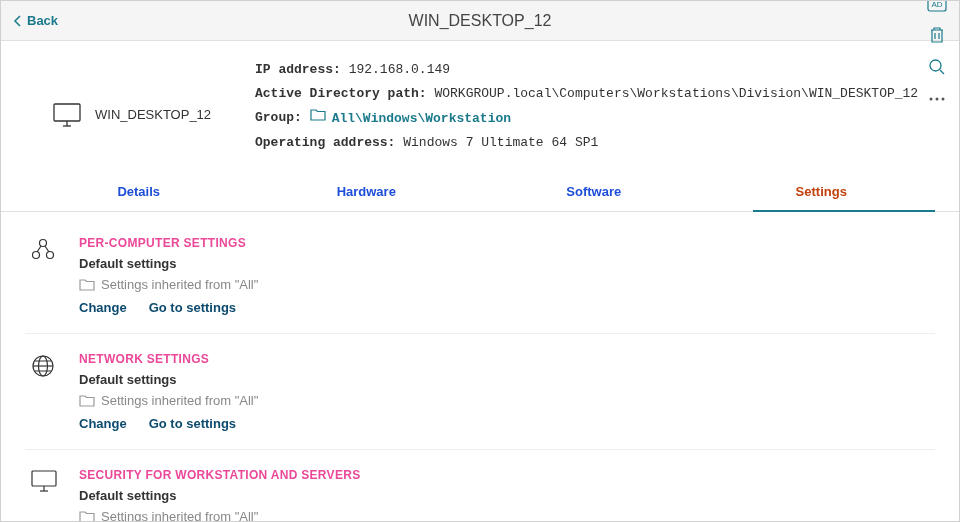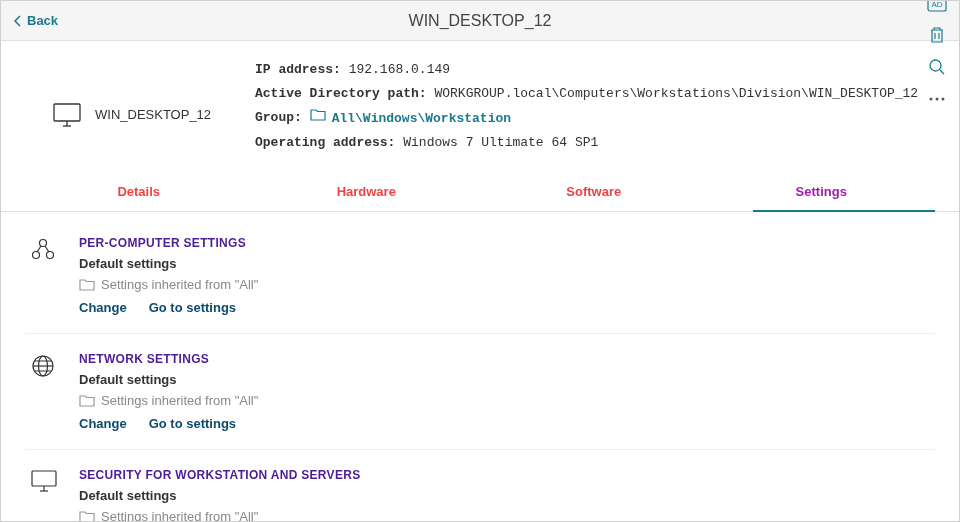--- a/index.html
+++ b/index.html
@@ -84,27 +84,27 @@
     .tabs {
       display: flex;
       border-bottom: 1px solid #e0e0e0;
       margin: 0 -24px;
       padding: 0 24px;
     }
     .tab {
       flex: 1;
       text-align: center;
       padding: 10px 0 12px 0;
-      color: #ef4444;
+      color: #1d4ed8;
       font-weight: 600;
       cursor: pointer;
       position: relative;
     }
     .tab.active {
-      color: #a21caf;
+      color: #c2410c;
     }
     .tab.active::after {
       content: "";
       position: absolute;
       bottom: -1px;
       left: 25%;
       right: 0;
       width: 50%;
       height: 2px;
       background: #1a7a8c;
@@ -128,21 +128,21 @@
     }
     .section-icon {
       width: 30px;
       padding-top: 2px;
     }
     .section-body {}
     .sec-title {
       font-size: 12px;
       font-weight: 700;
       letter-spacing: 0.3px;
-      color: #4c1d95;
+      color: #ec4899;
       margin-bottom: 6px;
     }
     .default-set {
       font-weight: 700;
       color: #333;
       margin-bottom: 6px;
     }
     .inherited {
       color: #888;
       display: flex;

